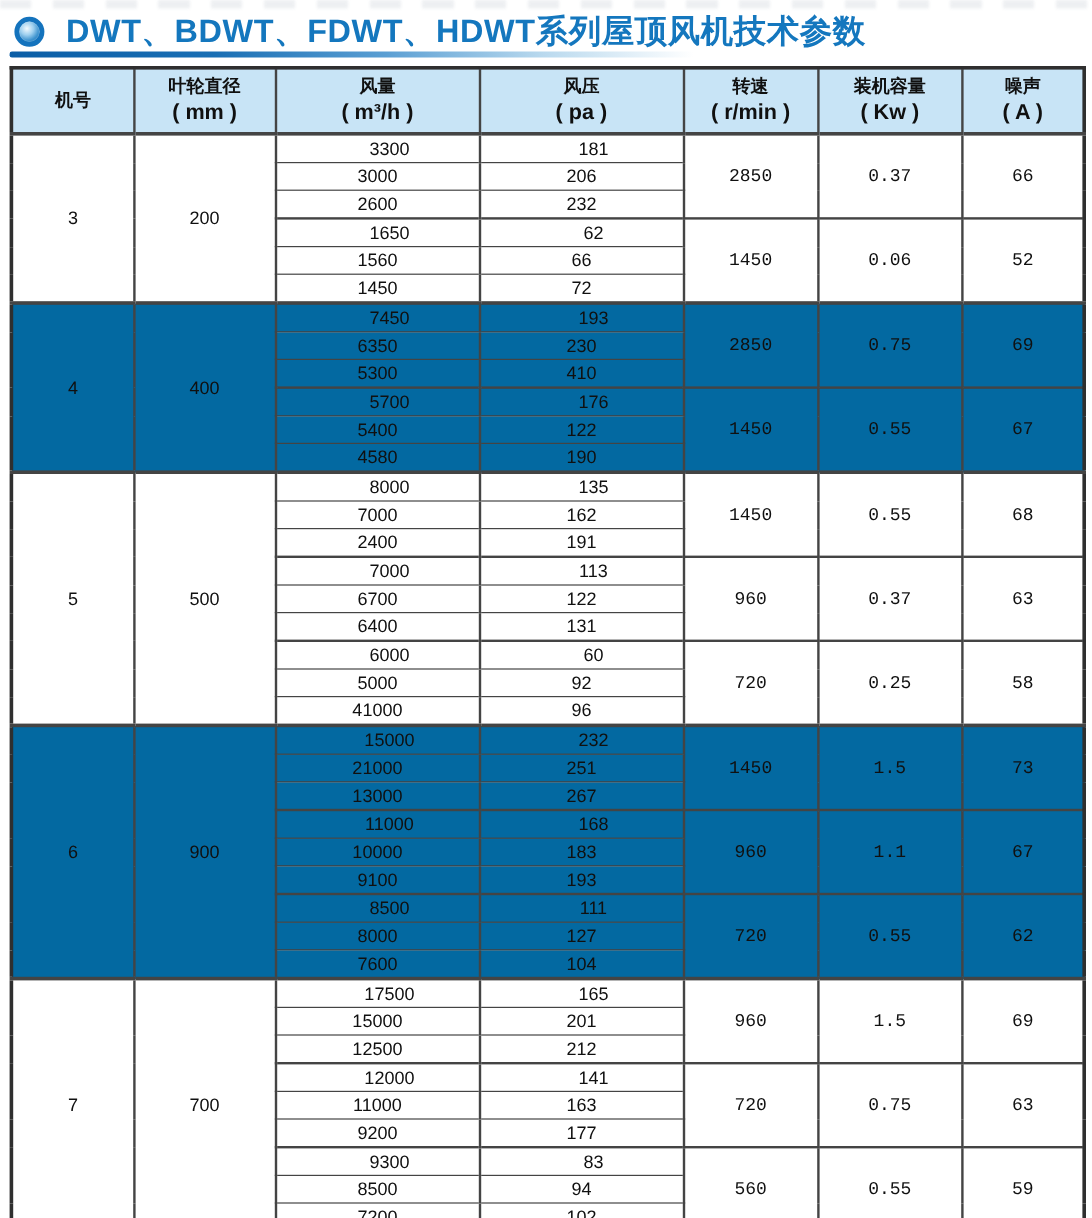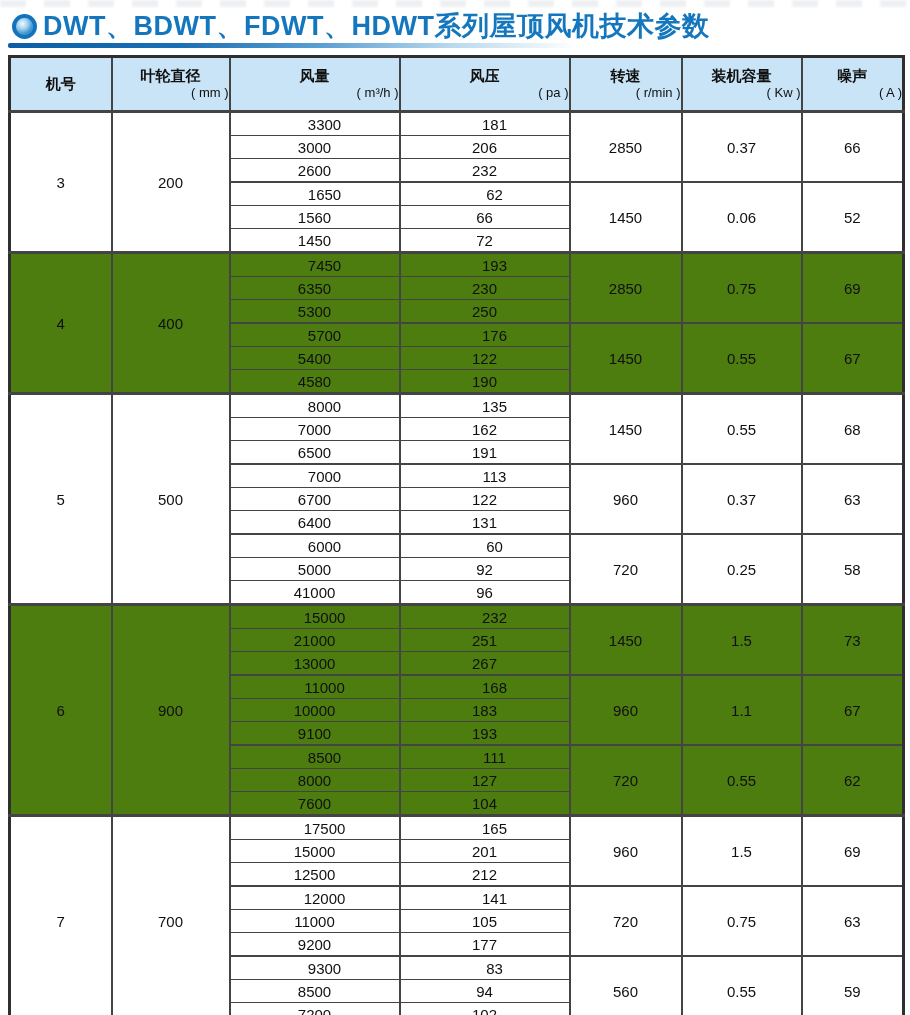--- a/index.html
+++ b/index.html
@@ -20,21 +20,21 @@
     background: repeating-linear-gradient(90deg,
       rgba(140,155,170,0.28) 0 26px, rgba(255,255,255,0) 26px 44px);
     filter: blur(1.2px);
     opacity: .55;
   }
   .title-bar {
     position: absolute;
     top: 8px; left: 12px;
     display: flex;
     align-items: center;
-    gap: 6px;
+    gap: 18px;
   }
   .bullseye {
     width: 17px; height: 17px;
     border-radius: 50%;
     border: 4px solid #1473bd;
     background: radial-gradient(circle at 38% 34%, #f3fafe 0%, #9fd0ef 35%, #3d93cf 65%, #0f62a8 100%);
     box-shadow: inset 0 0 1px rgba(255,255,255,.8);
   }
   .page-title {
     font-size: 27px;
@@ -69,28 +69,28 @@
     padding: 0;
   }
   .spec thead th {
     background: #c8e4f6;
     height: 52px;
     font-size: 15px;
     font-weight: bold;
     border-bottom-width: 2px;
     line-height: 1.3;
   }
-  .spec thead th .unit { font-weight: normal; font-size: 13px; text-align: right; }
+  .spec thead th .unit { font-weight: bold; font-size: 18px; }
   .spec td {
     height: 22px;
     font-size: 15px;
     background: #ffffff;
   }
-  .spec tr.shaded td { background: #4d7c0f; }
-  .spec td.group-cell { border-top-width: 2px; border-bottom-width: 2px; }
+  .spec tr.shaded td { background: #0369a1; }
+  .spec td.group-cell { border-top-width: 2px; border-bottom-width: 2px; font-family: Liberation Mono, monospace; }
   .spec td.model-cell { border-top-width: 3px; border-bottom-width: 3px; }
   .spec td.group-start { border-top-width: 2px; padding-left: 20px; }
   .spec td.section-start { border-top-width: 3px; }
 </style>
 </head>
 <body>
 
 <div class="scan-ghost"></div>
 
 <div class="title-bar">
@@ -181,21 +181,21 @@
         <td rowspan="3" class="group-cell section-start">2850</td>
         <td rowspan="3" class="group-cell section-start">0.75</td>
         <td rowspan="3" class="group-cell section-start">69</td>
       </tr>
       <tr class="shaded">
         <td>6350</td>
         <td>230</td>
       </tr>
       <tr class="shaded">
         <td>5300</td>
-        <td>250</td>
+        <td>410</td>
       </tr>
       <tr class="shaded">
         <td class="group-start ">5700</td>
         <td class="group-start ">176</td>
         <td rowspan="3" class="group-cell">1450</td>
         <td rowspan="3" class="group-cell">0.55</td>
         <td rowspan="3" class="group-cell">67</td>
       </tr>
       <tr class="shaded">
         <td>5400</td>
@@ -212,21 +212,21 @@
         <td class="group-start section-start">135</td>
         <td rowspan="3" class="group-cell section-start">1450</td>
         <td rowspan="3" class="group-cell section-start">0.55</td>
         <td rowspan="3" class="group-cell section-start">68</td>
       </tr>
       <tr>
         <td>7000</td>
         <td>162</td>
       </tr>
       <tr>
-        <td>6500</td>
+        <td>2400</td>
         <td>191</td>
       </tr>
       <tr>
         <td class="group-start ">7000</td>
         <td class="group-start ">113</td>
         <td rowspan="3" class="group-cell">960</td>
         <td rowspan="3" class="group-cell">0.37</td>
         <td rowspan="3" class="group-cell">63</td>
       </tr>
       <tr>
@@ -318,21 +318,21 @@
       </tr>
       <tr>
         <td class="group-start ">12000</td>
         <td class="group-start ">141</td>
         <td rowspan="3" class="group-cell">720</td>
         <td rowspan="3" class="group-cell">0.75</td>
         <td rowspan="3" class="group-cell">63</td>
       </tr>
       <tr>
         <td>11000</td>
-        <td>105</td>
+        <td>163</td>
       </tr>
       <tr>
         <td>9200</td>
         <td>177</td>
       </tr>
       <tr>
         <td class="group-start ">9300</td>
         <td class="group-start ">83</td>
         <td rowspan="3" class="group-cell">560</td>
         <td rowspan="3" class="group-cell">0.55</td>

